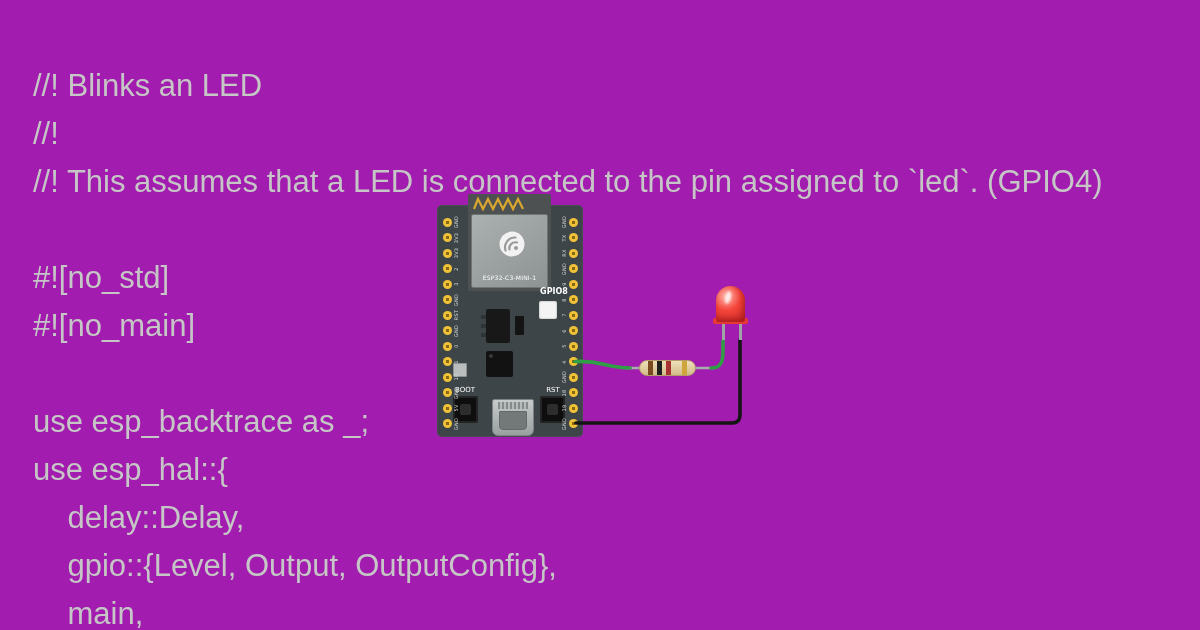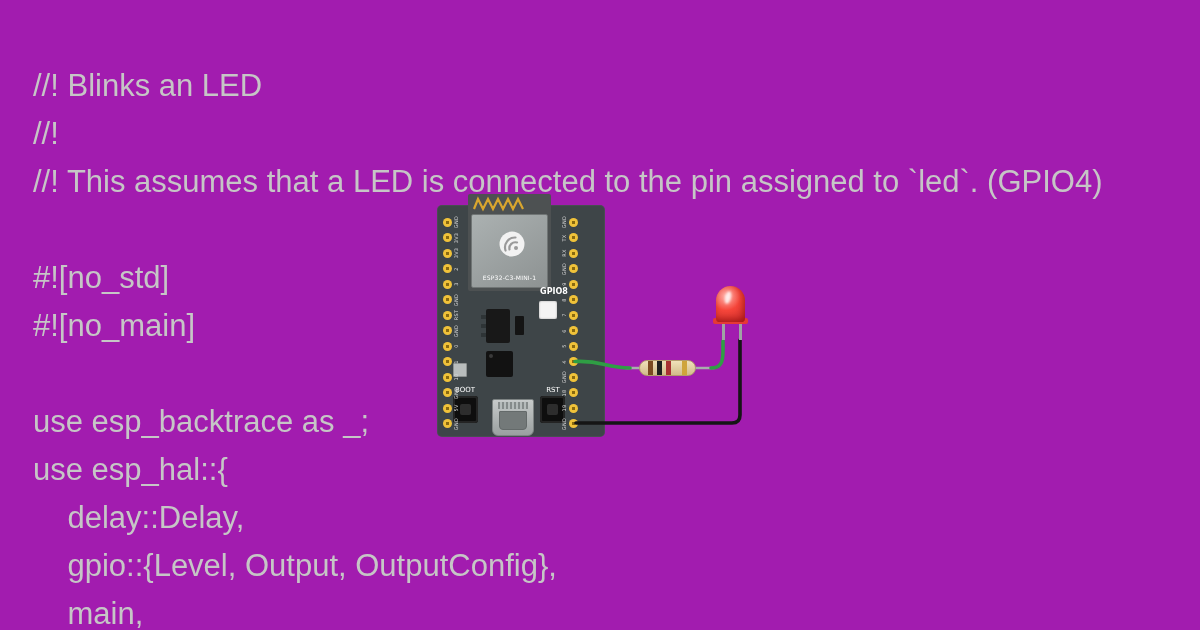--- a/index.html
+++ b/index.html
@@ -6,21 +6,21 @@
   html,body { width:1200px; height:630px; overflow:hidden; background:#fff; }
   .canvas { position:relative; width:1200px; height:630px; background:#a21caf; overflow:hidden;
             font-family:"Liberation Sans", sans-serif; }
 
   
   .code-layer { position:absolute; left:33px; top:62px; width:1400px; color:#c6c6c6;
                 font-size:31px; line-height:48px; }
   .code-line  { white-space:pre; height:48px; }
 
   
-  .board { position:absolute; left:437px; top:205px; width:168px; height:232px;
+  .board { position:absolute; left:437px; top:205px; width:146px; height:232px;
            background:#3e4548; border-radius:5px;
            box-shadow:inset 0 0 0 1px rgba(255,255,255,.05); }
 
   .module { position:absolute; left:31px; top:-11px; width:83px; height:97px;
             background:#4d5152; border-radius:2px; overflow:hidden; }
   .antenna { position:absolute; left:0; top:0; width:100%; height:20px; }
   .module-shield { position:absolute; left:3px; top:20px; right:3px; bottom:3px;
             background:linear-gradient(145deg,#abb1b1,#8d9292); border:1px solid #707575; border-radius:2px; }
   .logo { position:absolute; left:27px; top:16px; width:26px; height:26px; }
   .module-label { position:absolute; left:0; right:0; bottom:6px; text-align:center;

